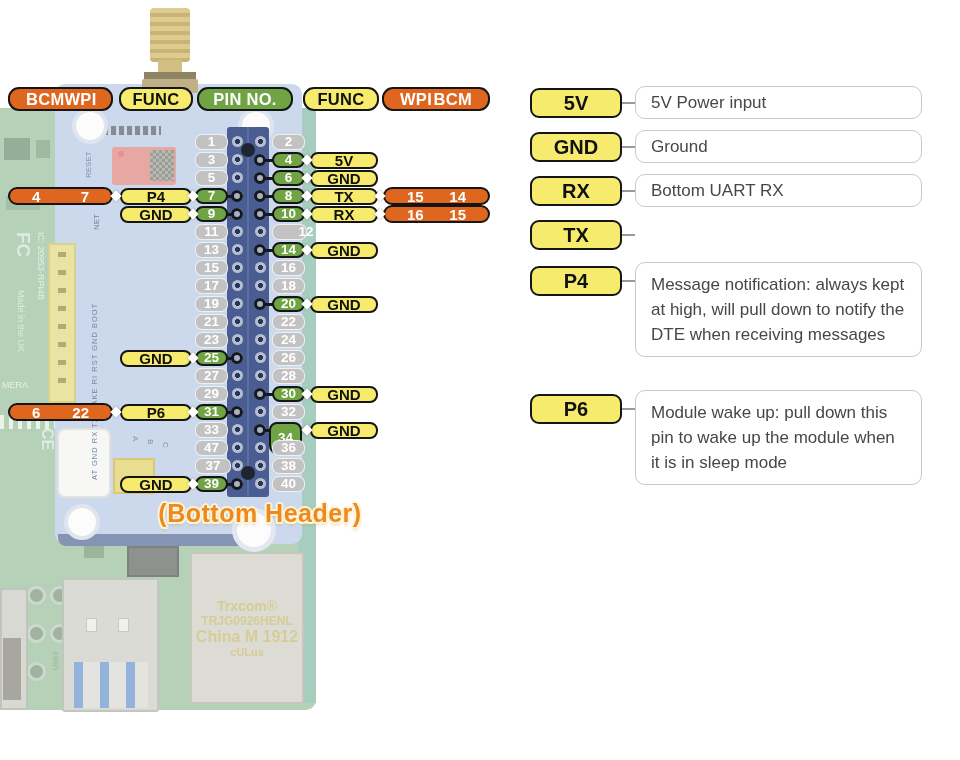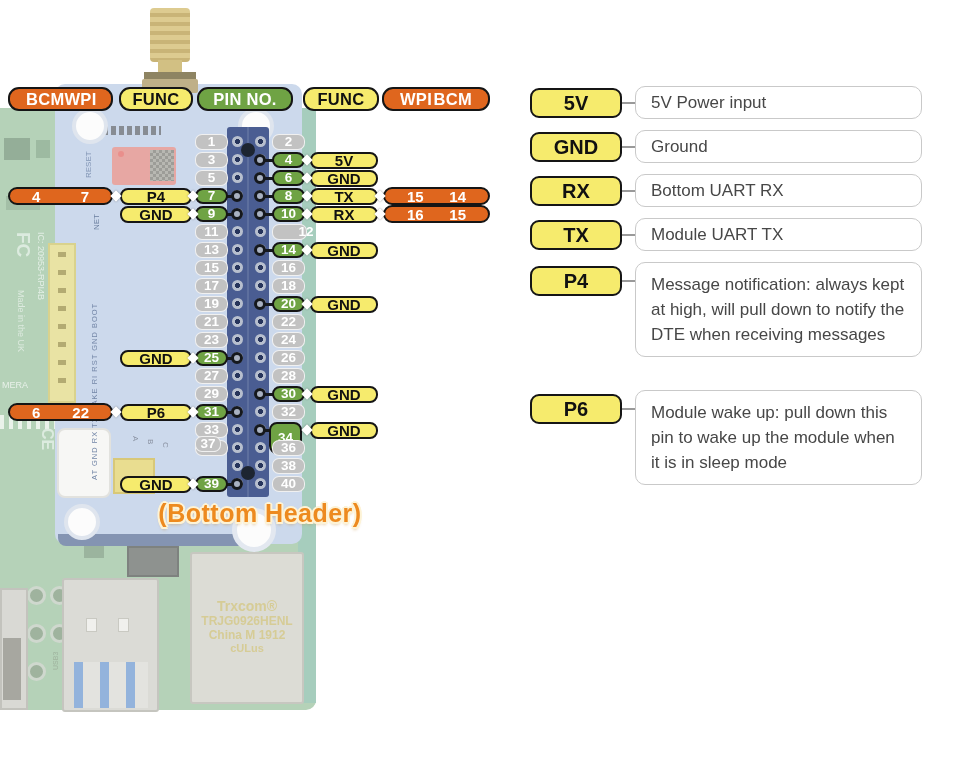--- a/index.html
+++ b/index.html
@@ -107,21 +107,21 @@
     <div class="ph" style="left:0;top:588px;width:28px;height:122px;background:#d9d9d4;border:2px solid #c3c3bd;box-sizing:border-box;"></div>
     <div class="ph" style="left:3px;top:638px;width:18px;height:62px;background:#a7a7a0;"></div>
     <div class="ph" style="left:62px;top:578px;width:97px;height:134px;background:#dbdbd6;border:2px solid #c5c5bf;border-radius:3px;box-sizing:border-box;"></div>
     <div class="ph" style="left:86px;top:618px;width:9px;height:12px;background:#f0f0ed;border:1px solid #c9c9c2;"></div>
     <div class="ph" style="left:118px;top:618px;width:9px;height:12px;background:#f0f0ed;border:1px solid #c9c9c2;"></div>
     <div class="ph" style="left:74px;top:662px;width:74px;height:46px;background:repeating-linear-gradient(90deg,#93b3dc 0 9px,#e3e3df 9px 26px);"></div>
     <div class="ph" style="left:190px;top:552px;width:114px;height:152px;background:#dcdcd5;border:2px solid #c7c7c0;border-radius:3px;box-sizing:border-box;"></div>
     <div class="ph" style="left:192px;top:598px;width:110px;text-align:center;color:#d6cc96;font-weight:bold;">
       <div style="font-size:14px;">Trxcom®</div>
       <div style="font-size:12px;">TRJG0926HENL</div>
-      <div style="font-size:12px;">China M 1912</div>
+      <div style="font-size:16px;">China M 1912</div>
       <div style="font-size:11px;">cULus</div>
     </div>
 
     <div class="vtext" style="left:84px;top:178px;font-size:8px;color:#8195b5;transform:rotate(-90deg);transform-origin:0 0;">RESET</div>
     <div class="vtext" style="left:92px;top:230px;font-size:8px;color:#6b7f9f;transform:rotate(-90deg);transform-origin:0 0;">NET</div>
     <div class="vtext" style="left:90px;top:480px;font-size:7.5px;letter-spacing:1px;color:#7487a8;transform:rotate(-90deg);transform-origin:0 0;">AT GND RX TX WAKE RI RST GND BOOT</div>
     <div class="vtext" style="left:46px;top:232px;font-size:9px;color:#e4efe6;transform:rotate(90deg);transform-origin:0 0;">IC: 20953-RPI4B</div>
     <div class="vtext" style="left:26px;top:290px;font-size:9px;color:#ddeadf;transform:rotate(90deg);transform-origin:0 0;">Made in the UK</div>
     <div class="vtext" style="left:34px;top:232px;font-size:19px;font-weight:bold;color:#dcebdf;transform:rotate(90deg);transform-origin:0 0;">FC</div>
     <div class="vtext" style="left:56px;top:428px;font-size:16px;font-weight:bold;color:#dcebdf;transform:rotate(90deg);transform-origin:0 0;">CE</div>
@@ -290,21 +290,21 @@
       <div class="pill greenp" style="left:195px;top:404px;width:33px;height:16px;">31</div>
       <div class="pill grayp" style="left:272px;top:404px;width:33px;height:16px;">32</div>
       <div class="stem" style="left:258px;top:428.5px;width:16px;"></div>
       <div class="ring" style="left:254px;top:424px;"></div>
       <div class="pill grayp" style="left:195px;top:422px;width:33px;height:16px;">33</div>
       <div class="pill greenp" style="left:269px;top:422px;width:33px;height:32px;">34</div>
       <div class="spark" style="left:303px;top:426px;"></div>
       <div class="pill yellowp" style="left:310px;top:421.5px;width:68px;height:17px;">GND</div>
       <div class="pill grayp" style="left:195px;top:440px;width:33px;height:16px;">47</div>
       <div class="pill grayp" style="left:272px;top:440px;width:33px;height:16px;">36</div>
-      <div class="pill grayp" style="left:195px;top:436px;width:26px;height:16px;">37</div>
+      <div class="pill grayp" style="left:195px;top:458px;width:36px;height:16px;">37</div>
       <div class="pill grayp" style="left:272px;top:458px;width:33px;height:16px;">38</div>
       <div class="stem" style="left:222px;top:482.5px;width:16px;"></div>
       <div class="ring" style="left:231px;top:478px;"></div>
       <div class="pill yellowp" style="left:120px;top:475.5px;width:72px;height:17px;">GND</div>
       <div class="spark" style="left:189px;top:480px;"></div>
       <div class="pill greenp" style="left:195px;top:476px;width:33px;height:16px;">39</div>
       <div class="pill grayp" style="left:272px;top:476px;width:33px;height:16px;">40</div>
     </div>
 
   <div id="caption">(Bottom Header)</div>
@@ -321,21 +321,20 @@
         <div class="legend-box short" style="">Ground</div>
       </div>
       <div class="legend-row" style="top:174px;">
         <div class="legend-pill" style="margin-top:2px;">RX</div>
         <div class="legend-conn" style="margin-top:16px;"></div>
         <div class="legend-box short" style="">Bottom UART RX</div>
       </div>
       <div class="legend-row" style="top:218px;">
         <div class="legend-pill" style="margin-top:2px;">TX</div>
         <div class="legend-conn" style="margin-top:16px;"></div>
-        <div class="legend-box short" style="">Module UART TX</div>
       </div>
       <div class="legend-row" style="top:262px;">
         <div class="legend-pill" style="margin-top:4px;">P4</div>
         <div class="legend-conn" style="margin-top:18px;"></div>
         <div class="legend-box tall" style="">Message notification: always kept at high, will pull down to notify the DTE when receiving messages</div>
       </div>
       <div class="legend-row" style="top:390px;">
         <div class="legend-pill" style="margin-top:4px;">P6</div>
         <div class="legend-conn" style="margin-top:18px;"></div>
         <div class="legend-box tall" style="">Module wake up: pull down this pin to wake up the module when it is in sleep mode</div>

